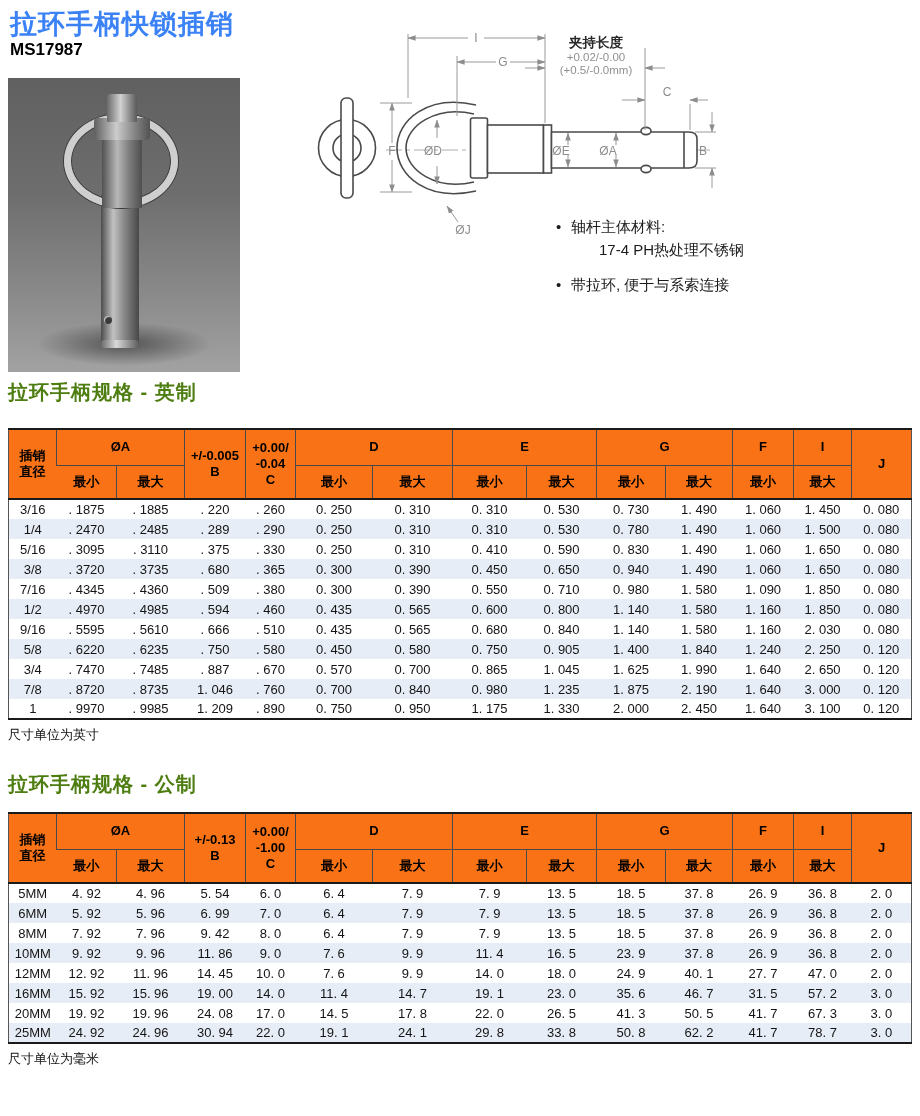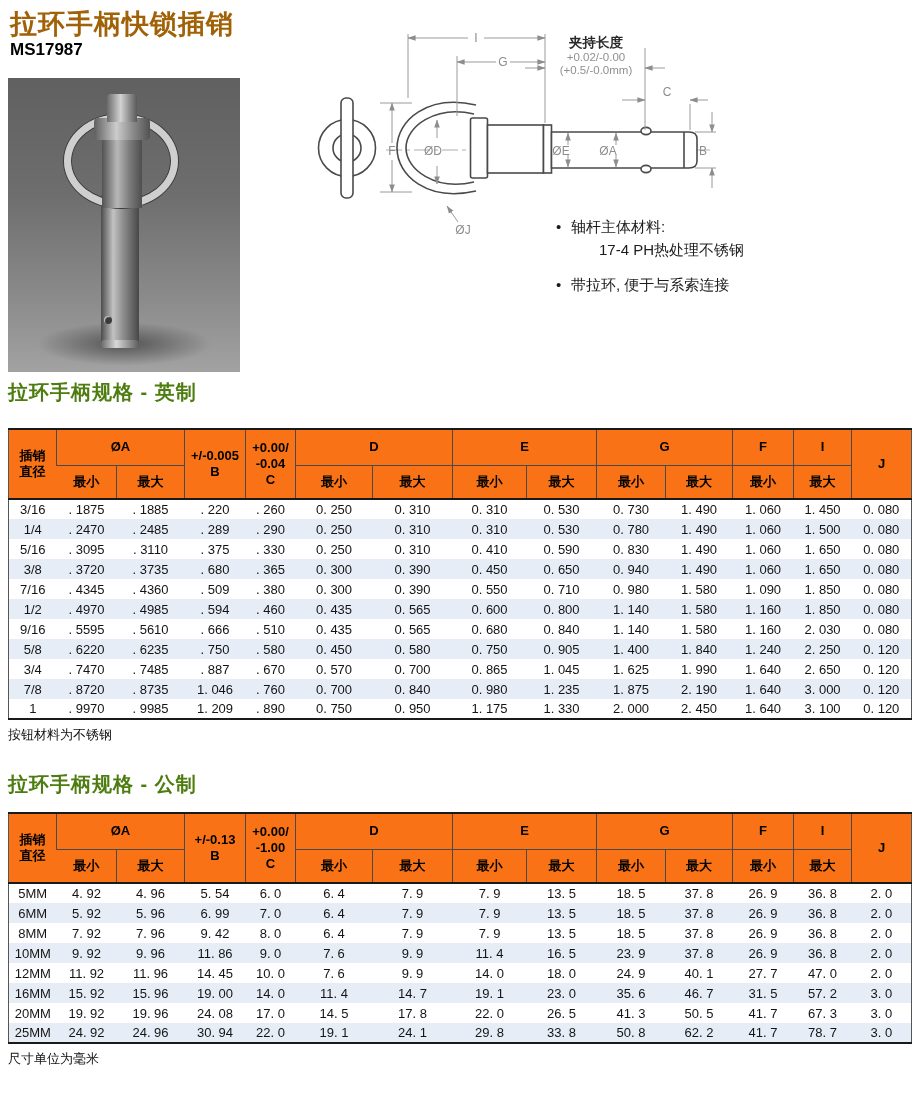--- a/index.html
+++ b/index.html
@@ -1,21 +1,21 @@
 <!DOCTYPE html>
 <html><head>
 <meta charset="utf-8">
 <style>
   * { margin:0; padding:0; box-sizing:border-box; }
   html,body { background:#ffffff; }
   body { font-family:"Liberation Sans","DejaVu Sans",sans-serif; color:#111; }
   .page { position:relative; width:920px; height:1116px; background:#fff; overflow:hidden; }
 
   
-  .page-title { position:absolute; left:10px; top:6px; font-size:27px; font-weight:bold; letter-spacing:1px; color:#a16207; }
+  .page-title { position:absolute; left:10px; top:6px; font-size:27px; font-weight:bold; letter-spacing:1px; color:#3b82f6; }
   .part-number { position:absolute; left:10px; top:40px; font-size:17px; font-weight:bold; color:#000; }
 
   
   .photo { position:absolute; left:8px; top:78px; width:232px; height:294px;
            background:linear-gradient(180deg,#606060 0%,#6e6e6e 40%,#8b8b8b 75%,#a2a2a2 100%); }
   .photo * { position:absolute; }
   .p-shadow { left:28px; top:244px; width:176px; height:44px; border-radius:50%;
               background:radial-gradient(ellipse at center, rgba(25,25,25,.55) 0%, rgba(25,25,25,0) 70%); }
   .p-shaft { left:93px; top:112px; width:38px; height:158px; border-radius:5px/9px;
              background:linear-gradient(90deg,#4c4c4c 0%,#c2c2c2 32%,#8e8e8e 58%,#474747 100%); }
@@ -379,21 +379,21 @@
             <td>1. 175</td>
             <td>1. 330</td>
             <td>2. 000</td>
             <td>2. 450</td>
             <td>1. 640</td>
             <td>3. 100</td>
             <td>0. 120</td>
           </tr>
         </tbody>
     </table>
-    <div class="footnote">按钮材料为不锈钢</div>
+    <div class="footnote">尺寸单位为英寸</div>
   </div>
 
   <div class="section section-metric">
     <h2>拉环手柄规格 - 公制</h2>
     <table class="spec">
       <colgroup>
         <col style="width:48px">
           <col style="width:60px">
           <col style="width:68px">
           <col style="width:61px">
@@ -494,21 +494,21 @@
             <td>11. 4</td>
             <td>16. 5</td>
             <td>23. 9</td>
             <td>37. 8</td>
             <td>26. 9</td>
             <td>36. 8</td>
             <td>2. 0</td>
           </tr>
           <tr>
             <td>12MM</td>
-            <td>11. 92</td>
+            <td>12. 92</td>
             <td>11. 96</td>
             <td>14. 45</td>
             <td>10. 0</td>
             <td>7. 6</td>
             <td>9. 9</td>
             <td>14. 0</td>
             <td>18. 0</td>
             <td>24. 9</td>
             <td>40. 1</td>
             <td>27. 7</td>

